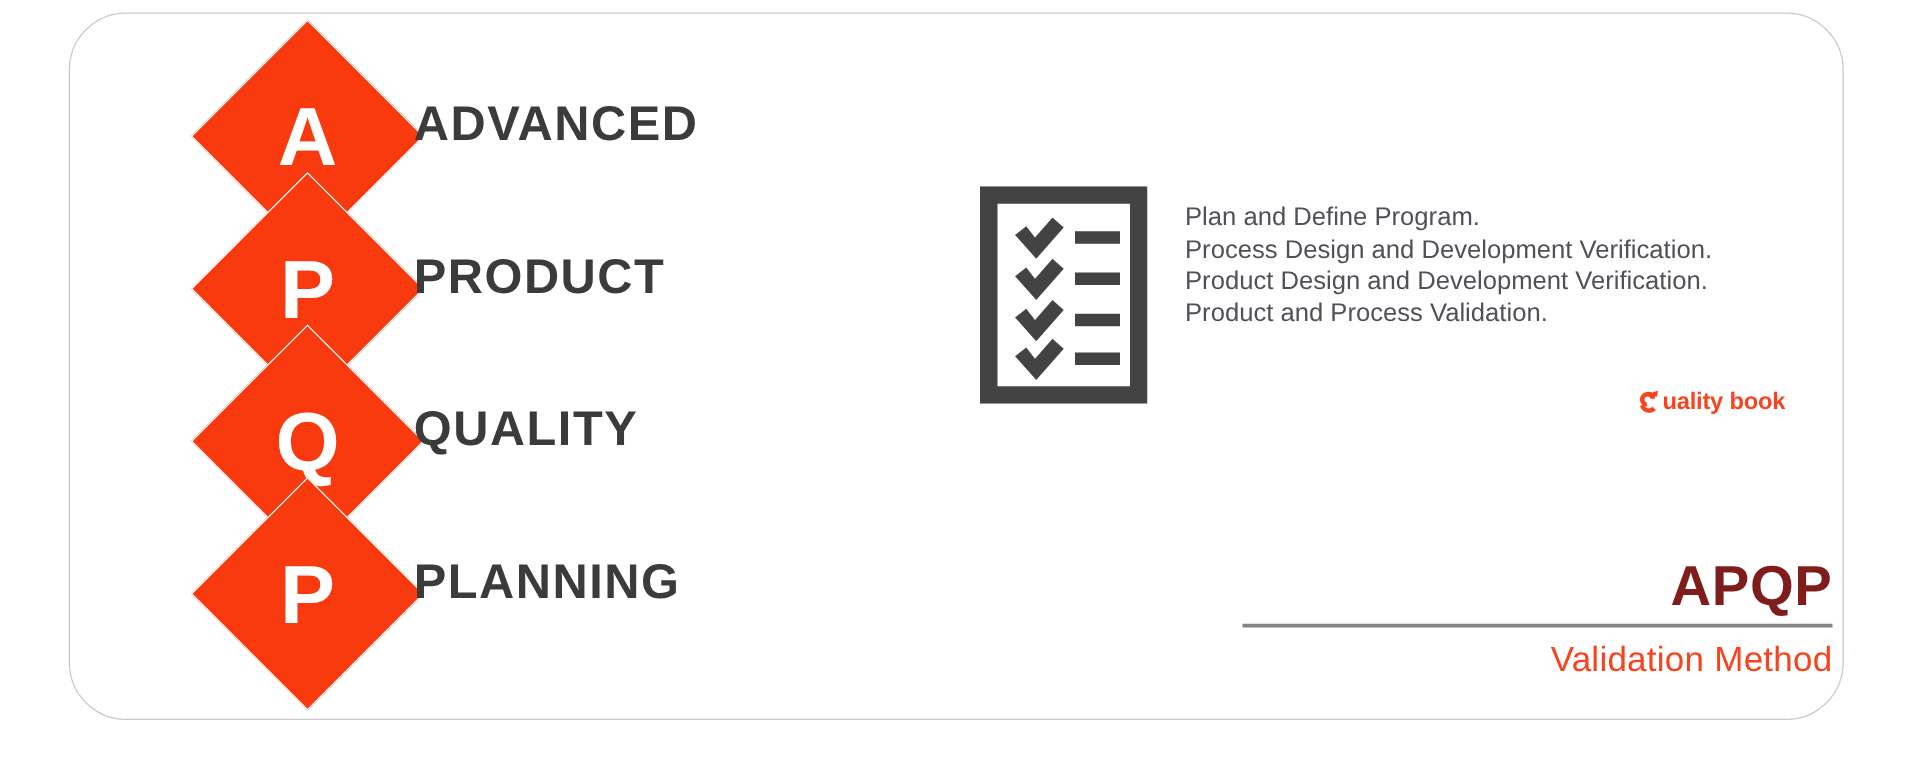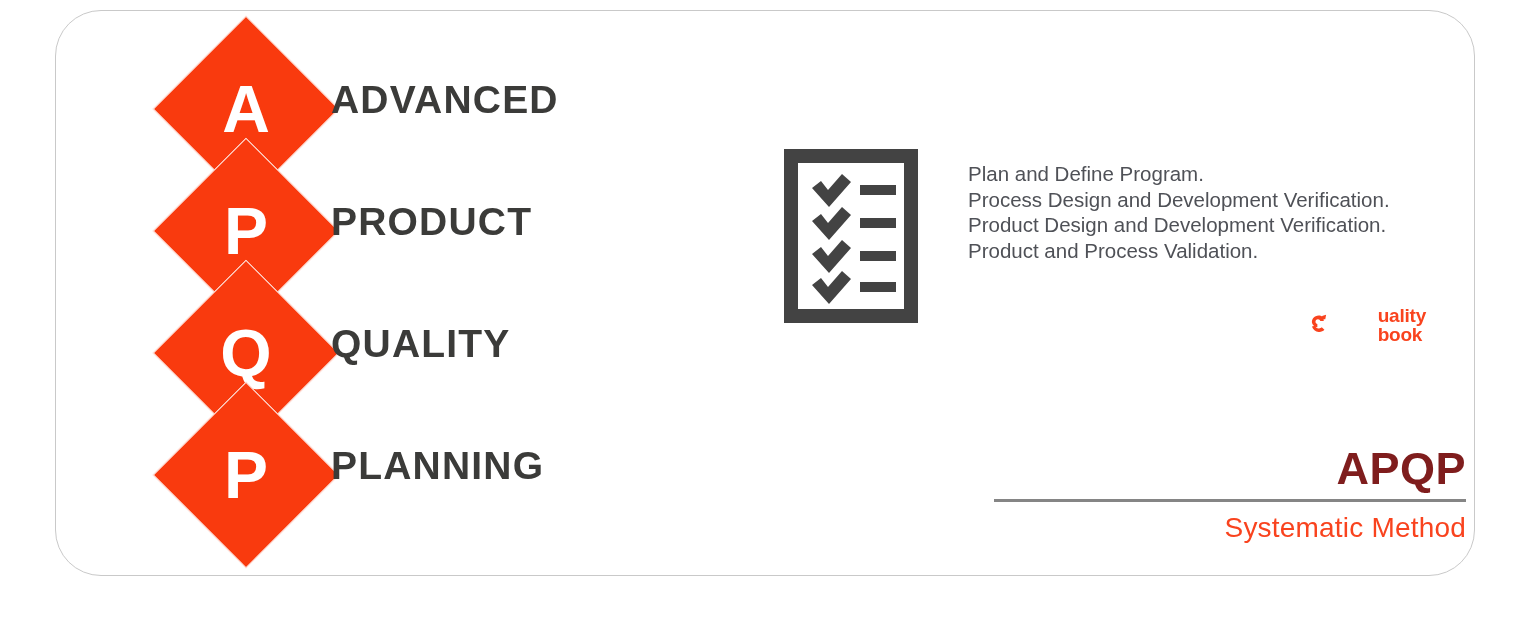--- a/index.html
+++ b/index.html
@@ -116,31 +116,30 @@
   #steps-list {
     position: absolute;
     left: 164px;
     top: 12px;
     width: 530px;
     color: #4f5157;
     font-size: 20.5px;
     line-height: 25.5px;
     white-space: nowrap;
   }
-  .step-line { display: block; margin-left: 20px; }
+  .step-line { display: block; }
 
   
   #brand-logo {
     position: absolute;
     left: 1253px;
     top: 301px;
     display: flex;
-    align-items: center;
+    align-items: flex-start;
     height: 26px;
-    gap: 48px;
   }
   #brand-mark {
     width: 20px;
     height: 22px;
     margin-right: 1px;
     display: block;
   }
   #brand-text {
     color: #f9431e;
     font-size: 19px;
@@ -246,17 +245,17 @@
         <path d="M14.5 3.2 C12.6 1.2 9.4 0.8 6.8 2.0 C3.9 3.3 2.4 6.4 3.2 9.2 C3.9 11.6 6.0 13.2 8.5 13.4 L8.5 9.9 C7.5 9.7 6.7 8.9 6.6 7.9 C6.4 6.4 7.7 5.1 9.2 5.2 C10.3 5.3 11.2 6.0 11.5 7.0 L15.0 7.0 C14.9 5.6 14.9 4.2 14.5 3.2 Z" fill="#f9431e"></path>
         <path d="M3.0 12.5 C3.9 15.6 6.6 17.9 9.9 18.1 C12.2 18.3 14.3 17.4 15.7 15.9 L13.0 13.4 C12.2 14.2 11.1 14.7 9.9 14.6 C8.1 14.5 6.6 13.3 6.1 11.7 Z" fill="#f9431e"></path>
         <path d="M13.3 1.8 L17.4 0.5 L16.6 5.2 L13.6 5.2 Z" fill="#f9431e"></path>
       </svg>
       <span id="brand-text">uality book</span>
     </div>
 
     <div id="title-block">
       <div id="apqp-title">APQP</div>
       <div id="title-rule"></div>
-      <div id="subtitle">Systematic Method</div>
+      <div id="subtitle">Validation Method</div>
     </div>
 
   </div>
 </div>
 
 </body></html>

